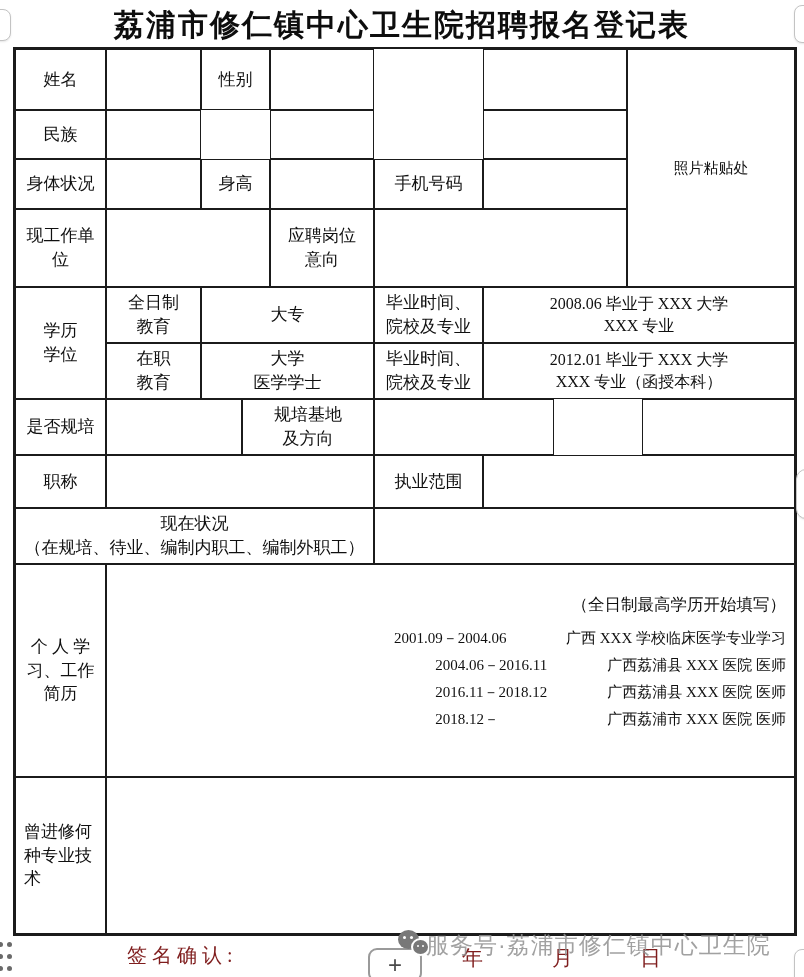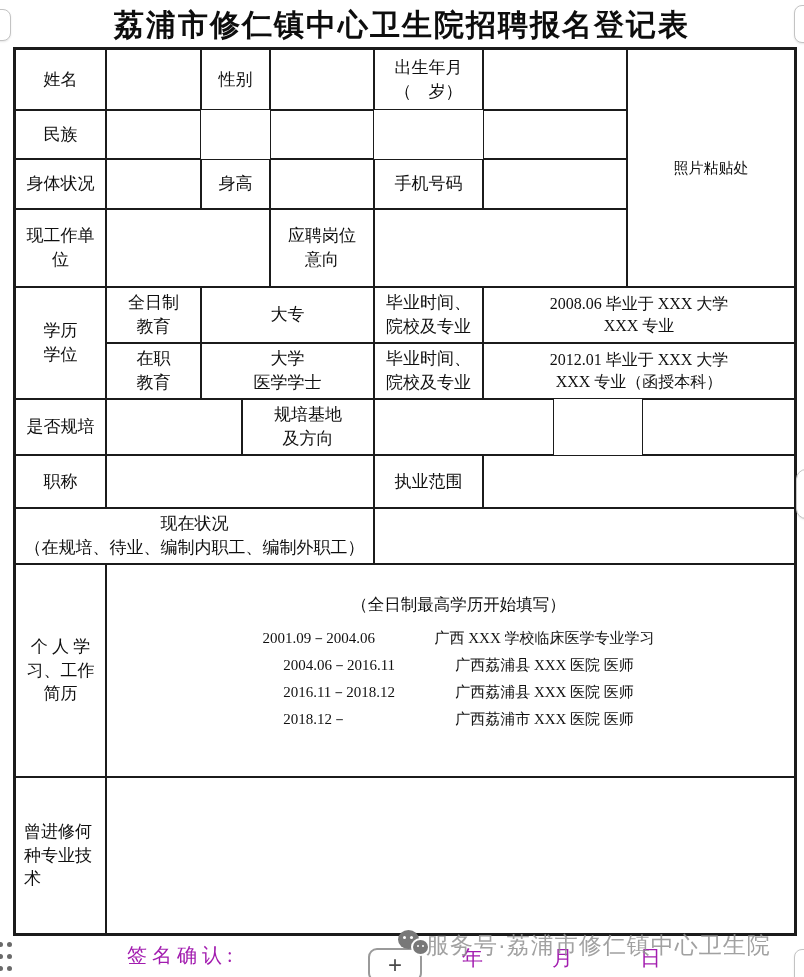--- a/index.html
+++ b/index.html
@@ -13,27 +13,27 @@
 
   .form-table{position:absolute;left:13px;top:47px;display:grid;background:#fff;
     grid-template-columns:91px 95px 41px 28px 104px 109px 71px 73px 15px 153px;
     grid-template-rows:61px 49px 50px 78px 56px 56px 56px 53px 56px 213px 157px;
     border:2px solid #1b1b1b;}
   .cell{border:1px solid #1b1b1b;display:flex;align-items:center;justify-content:center;
     text-align:center;white-space:pre-line;font-size:17px;line-height:1.4;color:#101010;
     padding:2px 3px;box-sizing:border-box;overflow:hidden;}
   .cell.sm{font-size:16px;}
   .cell.xs{font-size:15px;}
-  .cell.resume{flex-direction:column;align-items:center;justify-content:flex-start;
+  .cell.resume{flex-direction:column;align-items:flex-end;justify-content:flex-start;
     padding:28px 8px 8px 24px;text-align:left;white-space:normal;}
   .res-note{font-size:16.5px;margin-bottom:6px;}
   .res-line{display:flex;margin-top:6px;font-size:15px;}
   .res-period{width:172px;flex:none;}
 
-  .footer-item{position:absolute;color:#a21caf;}
+  .footer-item{position:absolute;color:#7f1d1d;}
   .sign-label{left:127px;top:942px;font-size:20px;letter-spacing:5px;}
   .ymd{font-size:21px;top:944px;}
   .ymd.y{left:462px;} .ymd.m{left:552px;} .ymd.d{left:640px;}
   .plus-box{position:absolute;left:368px;top:948px;width:54px;height:34px;
     border:2px solid #9a9a9a;border-radius:9px;background:#fff;
     display:flex;align-items:center;justify-content:center;
     color:#4a4a4a;font-size:24px;font-family:"Liberation Sans",sans-serif;box-sizing:border-box;}
 
   .watermark{position:absolute;left:398px;top:928px;height:34px;z-index:5;pointer-events:none;}
   .wm-text{position:absolute;left:28px;top:2px;font-size:23px;letter-spacing:1px;
@@ -64,22 +64,20 @@
 <div class="page">
 
   <div class="doc-title">荔浦市修仁镇中心卫生院招聘报名登记表</div>
 
   <div class="form-table">
 
     <div class="cell" style="grid-area:1/1/2/2">姓名</div>
     <div class="cell" style="grid-area:1/2/2/3"></div>
     <div class="cell" style="grid-area:1/3/2/5">性别</div>
     <div class="cell" style="grid-area:1/5/2/6"></div>
-    <div class="cell" style="grid-area:1/6/2/7">出生年月
-（　岁）</div>
     <div class="cell" style="grid-area:1/7/2/9"></div>
     <div class="cell xs" style="grid-area:1/9/5/11">照片粘贴处</div>
 
     <div class="cell" style="grid-area:2/1/3/2">民族</div>
     <div class="cell" style="grid-area:2/2/3/3"></div>
     <div class="cell" style="grid-area:2/5/3/6"></div>
     <div class="cell" style="grid-area:2/7/3/9"></div>
 
     <div class="cell" style="grid-area:3/1/4/2">身体状况</div>
     <div class="cell" style="grid-area:3/2/4/3"></div>

